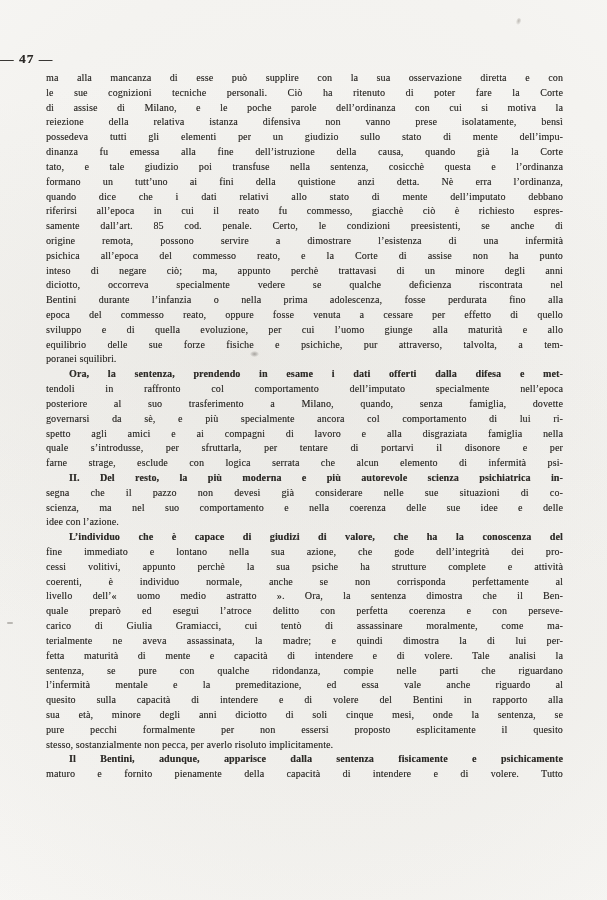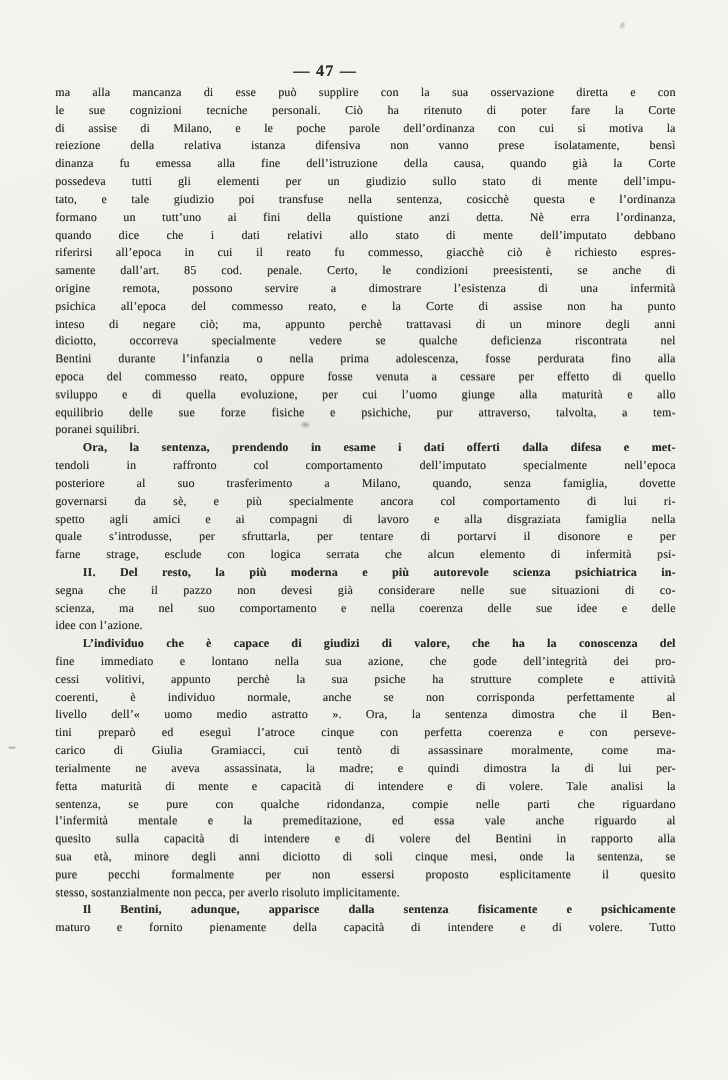--- a/index.html
+++ b/index.html
@@ -17,21 +17,20 @@
       radial-gradient(ellipse 130% 45% at 38% 40%, rgba(222,220,214,0.35) 0%, rgba(222,220,214,0) 70%),
       radial-gradient(ellipse 120% 55% at 60% 75%, rgba(225,223,217,0.28) 0%, rgba(225,223,217,0) 72%),
       radial-gradient(ellipse 115% 90% at 50% 46%, #f1f0ed 0%, #f4f3f0 55%, #faf9f7 100%);
     overflow: hidden;
   }
   .page-header {
     position: absolute;
     top: 51px;
     left: 0;
     width: 542px;
-    text-align: center;
     font-size: 13.5px;
     font-weight: bold;
     letter-spacing: 1px;
     color: #2c2a27;
     text-shadow: 0.2px 0.2px 0.5px rgba(44,42,39,0.45);
   }
   .text-block {
     position: absolute;
     top: 71px;
     left: 46px;
@@ -75,22 +74,22 @@
 
 <div class="page">
   <div class="page-header">— 47 —</div>
 
   <div class="text-block">
       <div class="paragraph">
         <div class="line">ma alla mancanza di esse può supplire con la sua osservazione diretta e con</div>
         <div class="line">le sue cognizioni tecniche personali. Ciò ha ritenuto di poter fare la Corte</div>
         <div class="line">di assise di Milano, e le poche parole dell’ordinanza con cui si motiva la</div>
         <div class="line">reiezione della relativa istanza difensiva non vanno prese isolatamente, bensì</div>
+        <div class="line">possedeva tutti gli elementi per un giudizio sullo stato di mente dell’impu-</div>
         <div class="line">dinanza fu emessa alla fine dell’istruzione della causa, quando già la Corte</div>
-        <div class="line">possedeva tutti gli elementi per un giudizio sullo stato di mente dell’impu-</div>
         <div class="line">tato, e tale giudizio poi transfuse nella sentenza, cosicchè questa e l’ordinanza</div>
         <div class="line">formano un tutt’uno ai fini della quistione anzi detta. Nè erra l’ordinanza,</div>
         <div class="line">quando dice che i dati relativi allo stato di mente dell’imputato debbano</div>
         <div class="line">riferirsi all’epoca in cui il reato fu commesso, giacchè ciò è richiesto espres-</div>
         <div class="line">samente dall’art. 85 cod. penale. Certo, le condizioni preesistenti, se anche di</div>
         <div class="line">origine remota, possono servire a dimostrare l’esistenza di una infermità</div>
         <div class="line">psichica all’epoca del commesso reato, e la Corte di assise non ha punto</div>
         <div class="line">inteso di negare ciò; ma, appunto perchè trattavasi di un minore degli anni</div>
         <div class="line">diciotto, occorreva specialmente vedere se qualche deficienza riscontrata nel</div>
         <div class="line">Bentini durante l’infanzia o nella prima adolescenza, fosse perdurata fino alla</div>
@@ -113,21 +112,21 @@
         <div class="line">segna che il pazzo non devesi già considerare nelle sue situazioni di co-</div>
         <div class="line">scienza, ma nel suo comportamento e nella coerenza delle sue idee e delle</div>
         <div class="line lastline">idee con l’azione.</div>
       </div>
       <div class="paragraph">
         <div class="line indent">L’individuo che è capace di giudizi di valore, che ha la conoscenza del</div>
         <div class="line">fine immediato e lontano nella sua azione, che gode dell’integrità dei pro-</div>
         <div class="line">cessi volitivi, appunto perchè la sua psiche ha strutture complete e attività</div>
         <div class="line">coerenti, è individuo normale, anche se non corrisponda perfettamente al</div>
         <div class="line">livello dell’« uomo medio astratto ». Ora, la sentenza dimostra che il Ben-</div>
-        <div class="line">tini preparò ed eseguì l’atroce cinque con perfetta coerenza e con perseve-</div>
+        <div class="line">quale preparò ed eseguì l’atroce delitto con perfetta coerenza e con perseve-</div>
         <div class="line">carico di Giulia Gramiacci, cui tentò di assassinare moralmente, come ma-</div>
         <div class="line">terialmente ne aveva assassinata, la madre; e quindi dimostra la di lui per-</div>
         <div class="line">fetta maturità di mente e capacità di intendere e di volere. Tale analisi la</div>
         <div class="line">sentenza, se pure con qualche ridondanza, compie nelle parti che riguardano</div>
         <div class="line">l’infermità mentale e la premeditazione, ed essa vale anche riguardo al</div>
         <div class="line">quesito sulla capacità di intendere e di volere del Bentini in rapporto alla</div>
         <div class="line">sua età, minore degli anni diciotto di soli cinque mesi, onde la sentenza, se</div>
         <div class="line">pure pecchi formalmente per non essersi proposto esplicitamente il quesito</div>
         <div class="line lastline">stesso, sostanzialmente non pecca, per averlo risoluto implicitamente.</div>
       </div>

